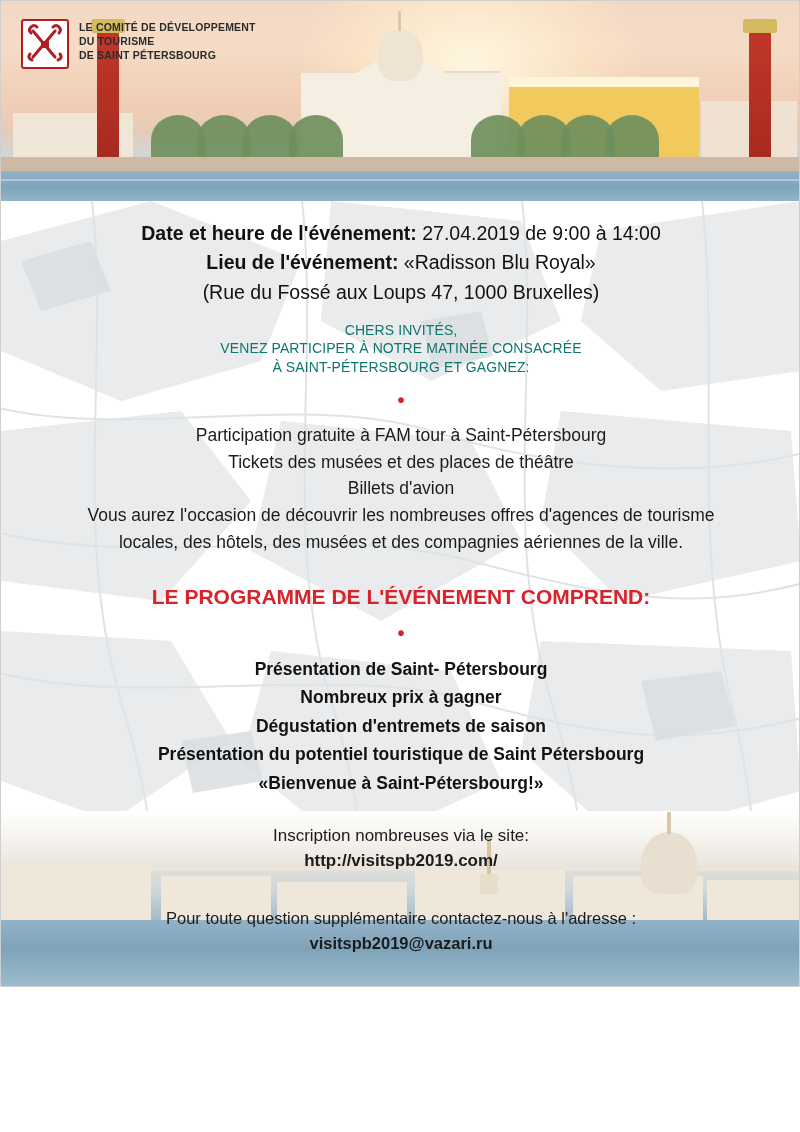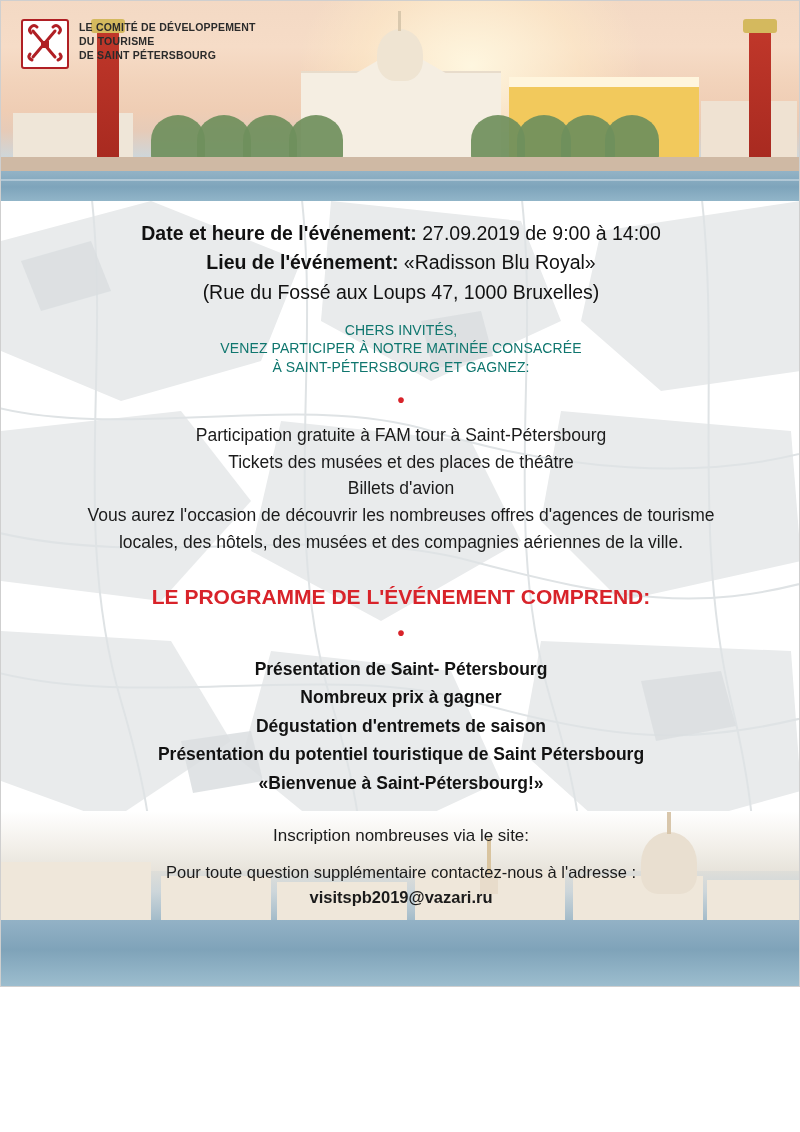--- a/index.html
+++ b/index.html
@@ -289,21 +289,21 @@
   .signup {
     font-size: 17px;
     line-height: 1.5;
     margin-top: 26px;
     color: #1b1b1b;
   }
   .signup .url { font-weight: bold; }
   .contact {
     font-size: 16.5px;
     line-height: 1.5;
-    margin-top: 12px;
+    margin-top: 32px;
     color: #1b1b1b;
   }
   .contact .mail { font-weight: bold; }
 </style>
 </head>
 <body>
 
 <div class="poster">
 
   <div class="top-band">
@@ -400,21 +400,21 @@
     <div class="bb-bldg" style="left:572px; width:130px; height:44px;"></div>
     <div class="bb-bldg" style="left:706px; width:94px;  height:40px;"></div>
     <div class="bb-spire"></div>
     <div class="bb-dome"></div>
     <div class="bb-water"></div>
   </div>
 
   <div class="content">
 
     <div class="line-top">
-      <span class="lbl">Date et heure de l'événement:</span><span> 27.09.2019 de 9:00 à 14:00</span>
+      <span class="lbl">Date et heure de l'événement:</span><span> 27.04.2019 de 9:00 à 14:00</span>
     </div>
 
     <div class="line-top">
       <span class="lbl">Lieu de l'événement:</span><span> «Radisson Blu Royal»</span>
     </div>
 
     <div class="line-top">(Rue du Fossé aux Loups 47, 1000 Bruxelles)</div>
 
     <div class="block-gap-1"></div>
 
@@ -441,20 +441,21 @@
     <div class="bold-list">
       <div>Présentation de Saint- Pétersbourg</div>
       <div>Nombreux prix à gagner</div>
       <div>Dégustation d'entremets de saison</div>
       <div>Présentation du potentiel touristique de Saint Pétersbourg</div>
       <div>«Bienvenue à Saint-Pétersbourg!»</div>
     </div>
 
     <div class="signup">
       <div>Inscription nombreuses via le site:</div>
+      <div class="url">http://visitspb2019.com/</div>
     </div>
 
     <div class="contact">
       <div>Pour toute question supplémentaire contactez-nous à l'adresse :</div>
       <div class="mail">visitspb2019@vazari.ru</div>
     </div>
 
   </div>
 </div>
 

